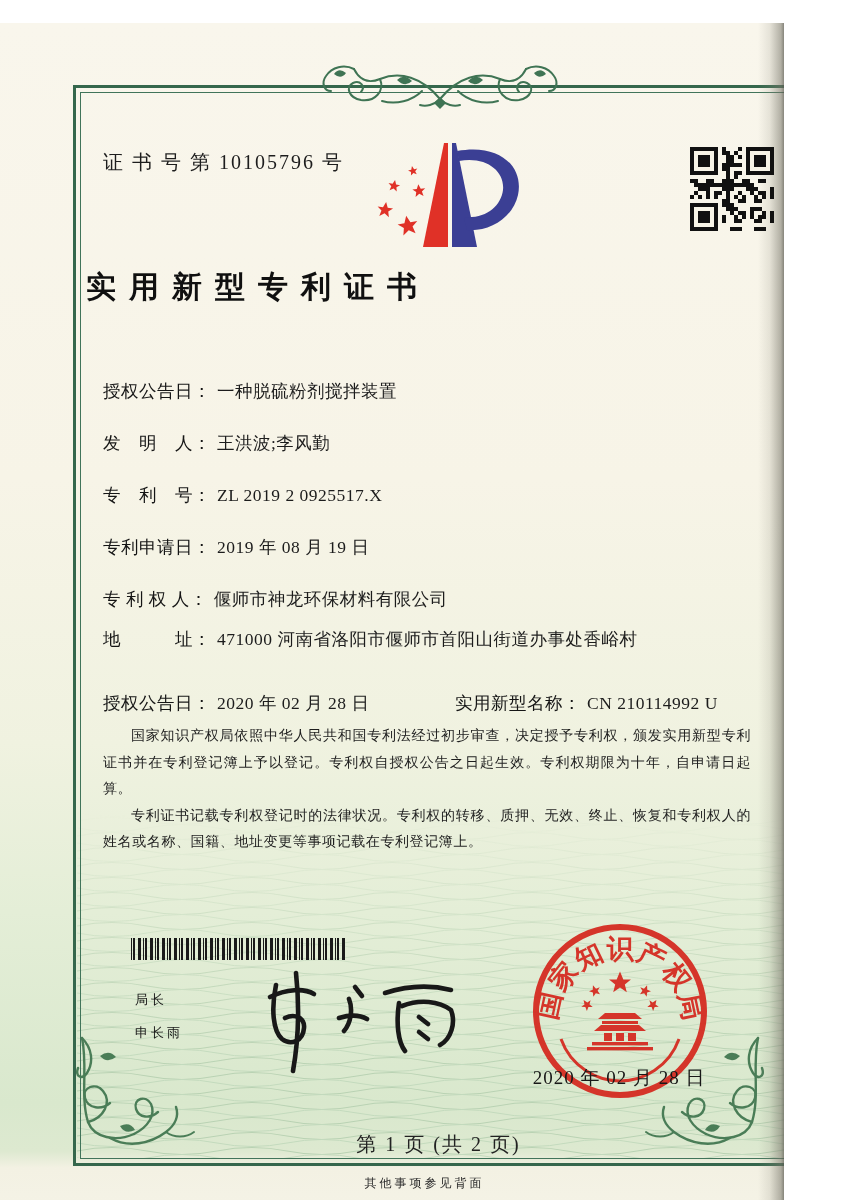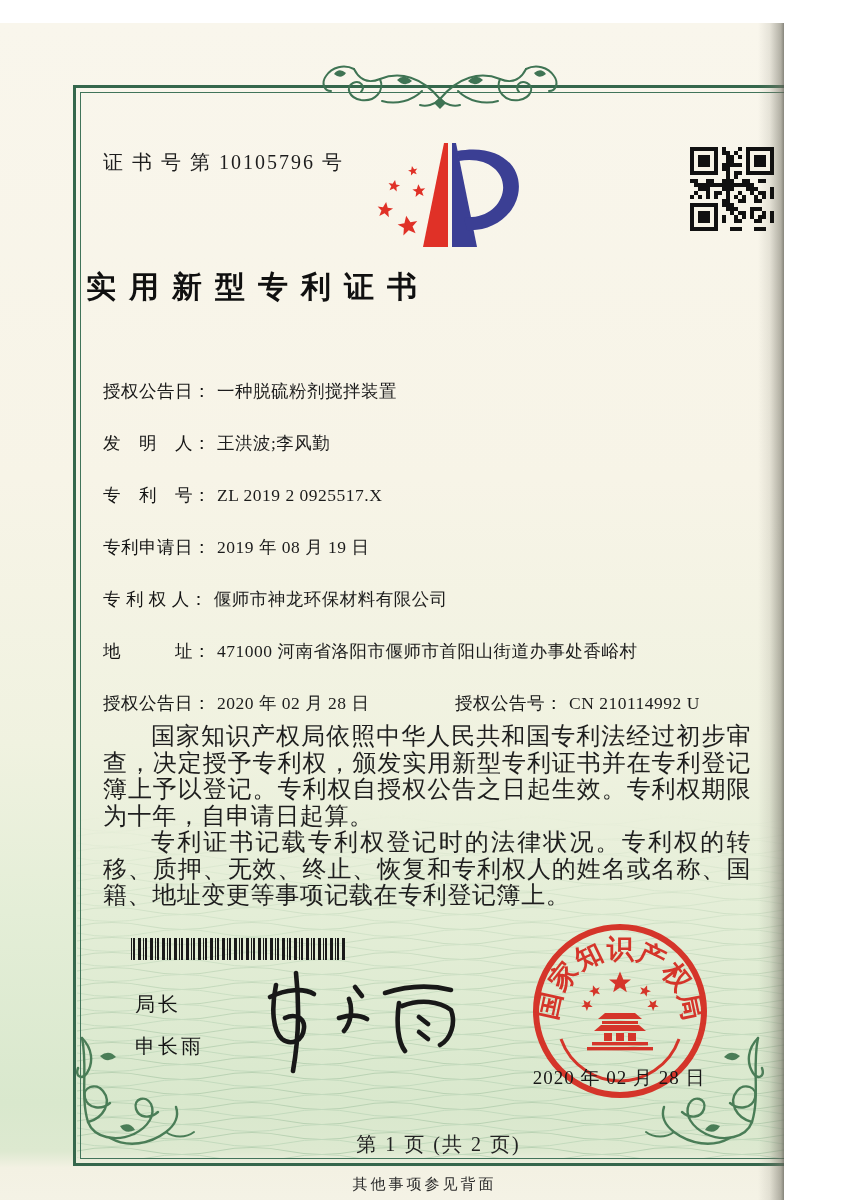--- a/index.html
+++ b/index.html
@@ -18,32 +18,32 @@
   .cert-no{position:absolute;left:103px;top:126px;font-size:20px;letter-spacing:2px;color:#1d1d1d;}
   .logo{position:absolute;left:360px;top:110px;}
   .qr{position:absolute;left:690px;top:124px;}
   .title{position:absolute;left:73px;top:244px;width:731px;text-align:left;
     font-size:30px;font-weight:bold;letter-spacing:13px;color:#101010;text-indent:13px;}
   .fields{position:absolute;left:103px;top:346px;width:660px;font-size:17.5px;color:#1c1c1c;}
   .frow{position:absolute;left:0;white-space:nowrap;letter-spacing:.5px;}
   .frow .lbl{color:#151515;}
   .frow .val{margin-left:6px;}
   .pair2{position:absolute;left:352px;top:0;}
-  .paras{position:absolute;left:103px;top:700px;width:648px;font-size:24px;line-height:26.5px;
+  .paras{position:absolute;left:103px;top:700px;width:648px;font-size:14px;line-height:26.5px;
     color:#1e1e1e;text-align:justify;letter-spacing:.6px;}
   .paras p{margin:0;text-indent:2em;}
   .barcode{position:absolute;left:130px;top:915px;}
-  .signer{position:absolute;left:135px;top:968px;font-size:20px;color:#161616;letter-spacing:3px;}
+  .signer{position:absolute;left:135px;top:968px;font-size:13px;color:#161616;letter-spacing:3px;}
   .signer div{margin-bottom:15px;}
   .sig{position:absolute;left:252px;top:942px;}
   .seal{position:absolute;left:531px;top:898px;opacity:.93;}
   .seal-date{position:absolute;left:519px;top:1042px;width:200px;text-align:center;
     font-size:19px;color:#181818;letter-spacing:1px;white-space:nowrap;}
   .pageno{position:absolute;left:73px;top:1108px;width:731px;text-align:center;font-size:20px;color:#222;letter-spacing:2px;}
-  .backnote{position:absolute;left:0;top:1152px;width:849px;text-align:center;font-size:15px;color:#2a2a2a;letter-spacing:3px;}
+  .backnote{position:absolute;left:0;top:1152px;width:849px;text-align:center;font-size:12px;color:#2a2a2a;letter-spacing:3px;}
   .orn-top{position:absolute;left:308px;top:34px;}
   .orn-bl{position:absolute;left:76px;top:1002px;}
   .orn-br{position:absolute;left:638px;top:1002px;transform:scaleX(-1);}
 </style>
 </head>
 <body>
 
 <div class="page">
 
   <svg width="0" height="0" style="position:absolute" aria-hidden="true">
@@ -260,27 +260,27 @@
     </div>
     <div class="frow" style="top:114px">
       <span class="lbl">专　利　号：</span><span class="val">ZL 2019 2 0925517.X</span>
     </div>
     <div class="frow" style="top:166px">
       <span class="lbl">专利申请日：</span><span class="val">2019 年 08 月 19 日</span>
     </div>
     <div class="frow" style="top:218px">
       <span class="lbl">专 利 权 人：</span><span class="val">偃师市神龙环保材料有限公司</span>
     </div>
-    <div class="frow" style="top:270px">
+    <div class="frow" style="top:258px">
       <span class="lbl">地　　　址：</span><span class="val">471000  河南省洛阳市偃师市首阳山街道办事处香峪村</span>
     </div>
     <div class="frow" style="top:322px">
       <span class="lbl">授权公告日：</span><span class="val">2020 年 02 月 28 日</span>
       <span class="pair2">
-        <span class="lbl">授权公告号：</span><span class="val">CN 210114992 U</span>
+        <span class="lbl">实用新型名称：</span><span class="val">CN 210114992 U</span>
       </span>
     </div>
   </div>
 
   <div class="paras">
     <p>国家知识产权局依照中华人民共和国专利法经过初步审查，决定授予专利权，颁发实用新型专利证书并在专利登记簿上予以登记。专利权自授权公告之日起生效。专利权期限为十年，自申请日起算。</p>
     <p>专利证书记载专利权登记时的法律状况。专利权的转移、质押、无效、终止、恢复和专利权人的姓名或名称、国籍、地址变更等事项记载在专利登记簿上。</p>
   </div>
 
   <svg class="barcode" id="barcode" width="216" height="22" viewBox="0 0 216 22" preserveAspectRatio="none">

